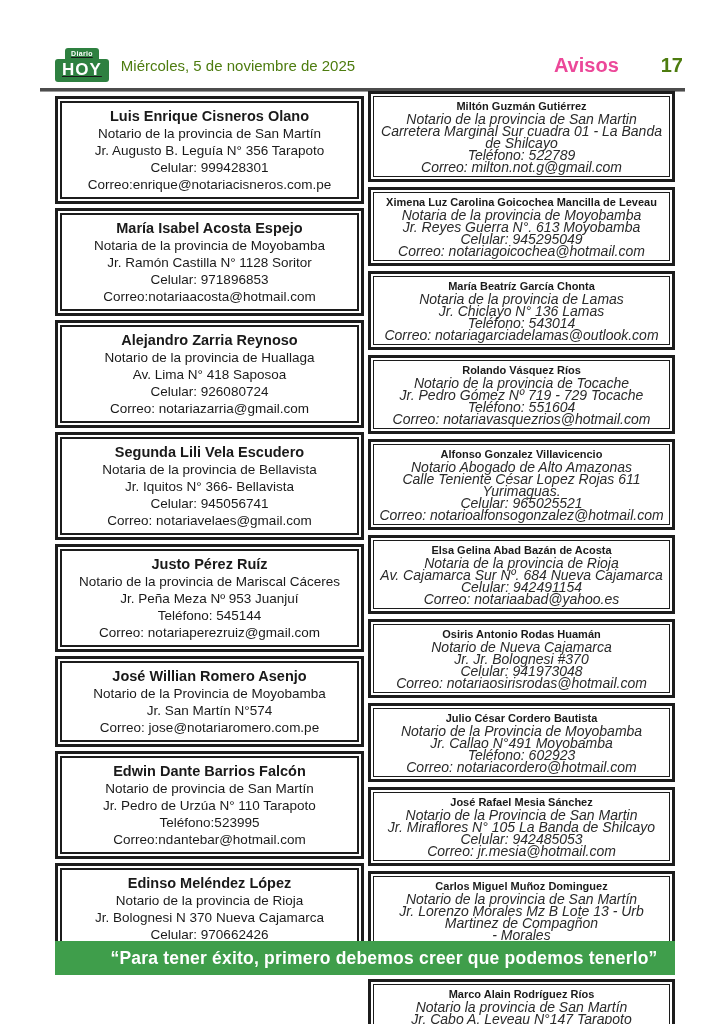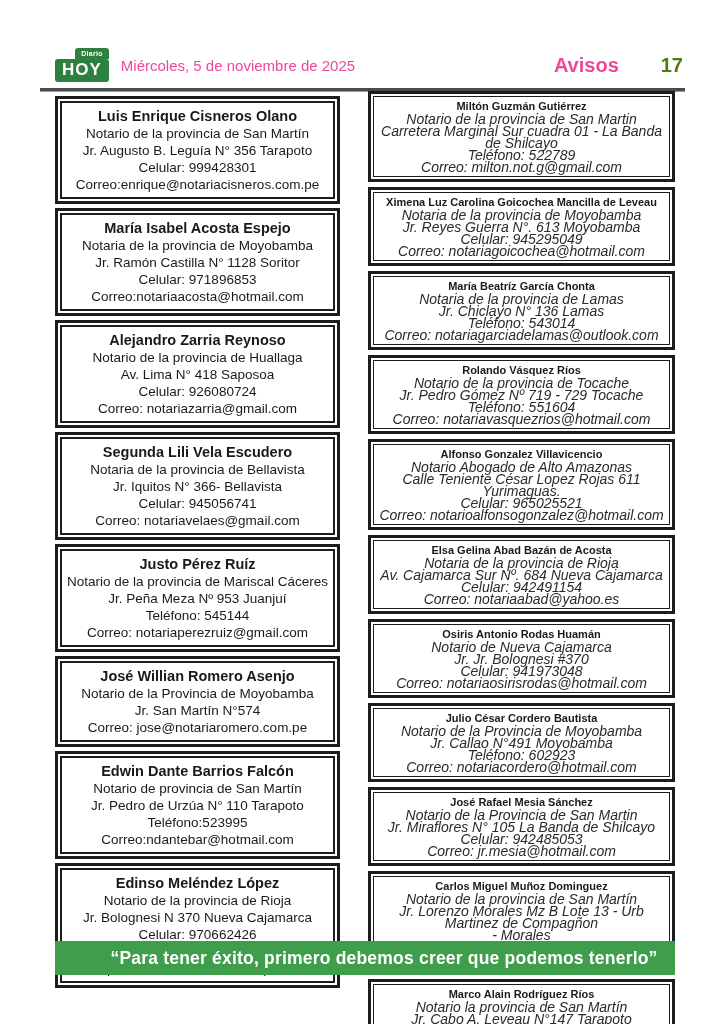--- a/index.html
+++ b/index.html
@@ -11,39 +11,39 @@
     background: #ffffff;
     font-family: "Liberation Sans", sans-serif;
     color: #1a1a1a;
     overflow: hidden;
   }
   
   .header {
     position: absolute; left: 55px; top: 46px; width: 628px; height: 38px;
     display: flex; align-items: center;
   }
-  .logo { display: flex; flex-direction: column; align-items: flex-end; margin-right: 12px; }
+  .logo { display: flex; flex-direction: column; align-items: center; margin-right: 12px; text-decoration: underline; }
   .logo-tab {
     background: #2e8040; color: #fff; font-size: 7px; font-weight: bold;
     padding: 1px 6px; border-radius: 3px 3px 0 0; line-height: 9px; letter-spacing: .3px;
   }
   .logo-main {
     background: #2e8040; color: #fff; font-weight: bold; font-size: 17px;
     padding: 1px 7px 2px; border-radius: 3px; letter-spacing: 1px; line-height: 20px;
   }
-  .header-date { font-size: 15px; color: #ec4899; }
+  .header-date { font-size: 15px; color: #4d7c0f; }
   .header-section { margin-left: auto; font-size: 20px; font-weight: bold; color: #ec4899; }
   .header-page { margin-left: 42px; font-size: 20px; font-weight: bold; color: #4d7c0f; }
   .header-rule {
     position: absolute; left: 40px; top: 88px; width: 645px; height: 4px;
     background: #4c4c4c; border-bottom: 1px solid #9a9a9a;
   }
   
   .col { position: absolute; display: flex; flex-direction: column; }
-  .col-left  { left: 55px;  top: 96px; width: 285px; gap: 4px; justify-content: flex-end; }
+  .col-left  { left: 55px;  top: 96px; width: 309px; gap: 4px; justify-content: flex-end; }
   .col-right { left: 368px; top: 91px; width: 307px; gap: 5px; }
   
   .box { border: 3px solid #1c1c1c; background: #fff; }
   .box-inner { margin: 2px; border: 2px solid #1c1c1c; text-align: center; }
   .col-left  .box-inner { padding: 4px 3px; }
   .col-right .box-inner { border-width: 1px; padding: 3px 2px; }
   .col-left  .listing-name { font-size: 14.5px; font-weight: bold; line-height: 18px; }
   .col-left  .listing-line { font-size: 13.5px; line-height: 17px; }
   .col-right .listing-name { font-size: 11px; font-weight: bold; line-height: 13px; }
   .col-right .listing-line { font-size: 14px; line-height: 12px; color: #2a2a2a; font-style: italic; }

